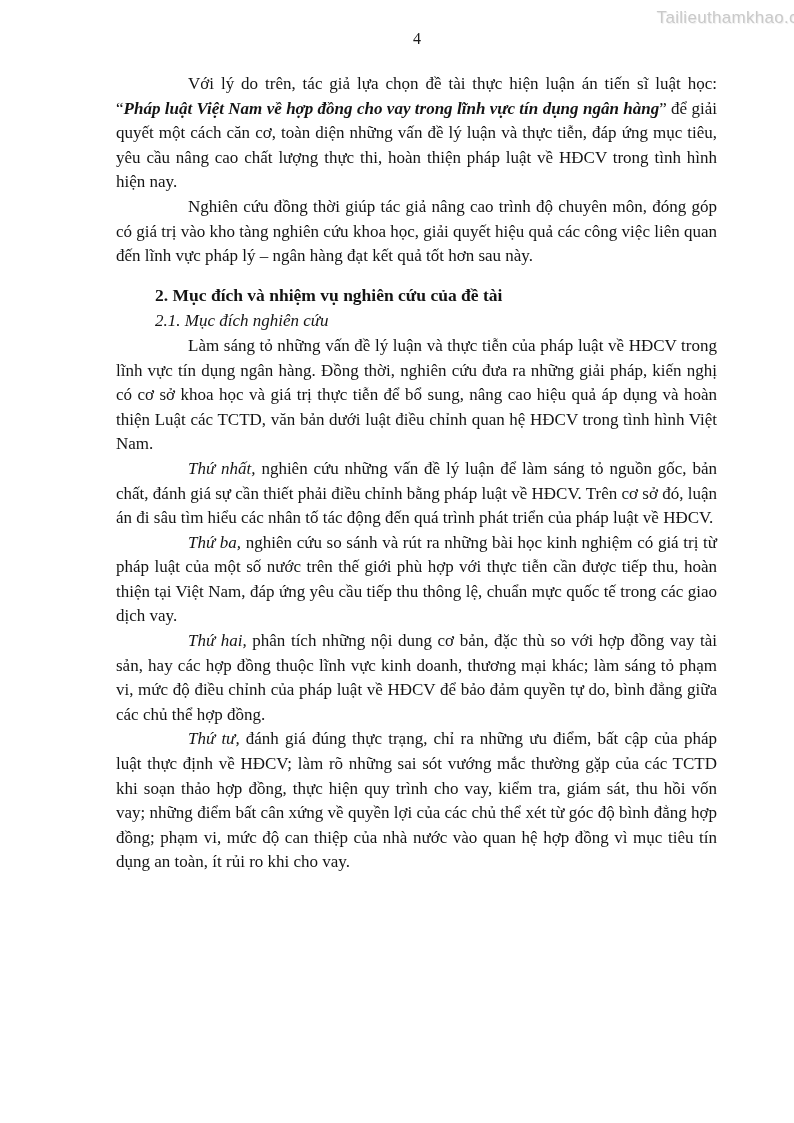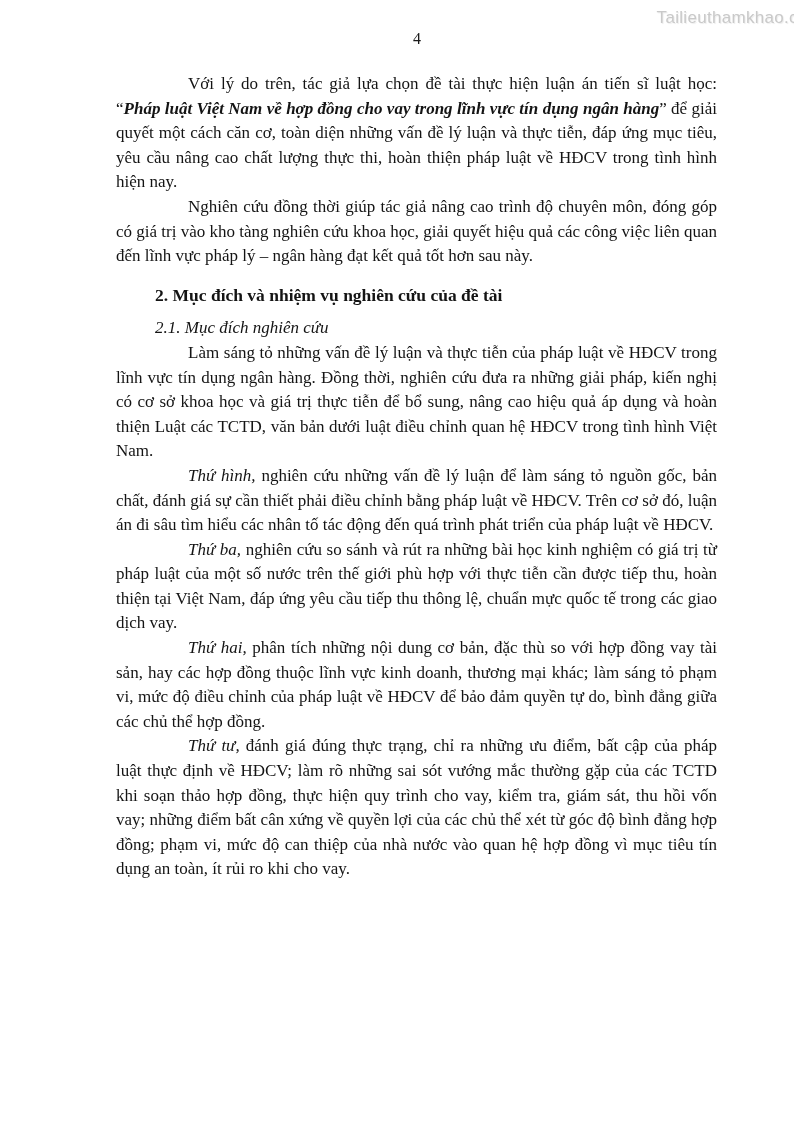--- a/index.html
+++ b/index.html
@@ -42,34 +42,34 @@
     line-height: 24.6px;
   }
   .doc-body .p,
   .doc-body .h,
   .doc-body .sub {
     margin: 0;
     text-indent: 72px;
   }
   .doc-body .p { text-align: justify; margin-left: 33px; }
   .doc-body .h { font-weight: bold; margin-top: 14px; font-size: 17.5px; }
-  .doc-body .sub { font-style: italic; margin-top: 9px; }
+  .doc-body .sub { font-style: italic; margin-top: 2px; }
   .doc-body span.bi { font-weight: bold; font-style: italic; }
   .doc-body span.i { font-style: italic; }
 </style>
 </head>
 <body>
 
 <div class="page">
   <div class="watermark">Tailieuthamkhao.com</div>
   <div class="page-number">4</div>
   <div class="doc-body">
       <div class="p"><span>Với lý do trên, tác giả lựa chọn đề tài thực hiện luận án tiến sĩ luật học: “</span><span class="bi">Pháp luật Việt Nam về hợp đồng cho vay trong lĩnh vực tín dụng ngân hàng</span><span>” để giải quyết một cách căn cơ, toàn diện những vấn đề lý luận và thực tiễn, đáp ứng mục tiêu, yêu cầu nâng cao chất lượng thực thi, hoàn thiện pháp luật về HĐCV trong tình hình hiện nay.</span></div>
       <div class="p"><span>Nghiên cứu đồng thời giúp tác giả nâng cao trình độ chuyên môn, đóng góp có giá trị vào kho tàng nghiên cứu khoa học, giải quyết hiệu quả các công việc liên quan đến lĩnh vực pháp lý – ngân hàng đạt kết quả tốt hơn sau này.</span></div>
       <div class="h"><span>2. Mục đích và nhiệm vụ nghiên cứu của đề tài</span></div>
       <div class="sub"><span>2.1. Mục đích nghiên cứu</span></div>
       <div class="p"><span>Làm sáng tỏ những vấn đề lý luận và thực tiễn của pháp luật về HĐCV trong lĩnh vực tín dụng ngân hàng. Đồng thời, nghiên cứu đưa ra những giải pháp, kiến nghị có cơ sở khoa học và giá trị thực tiễn để bổ sung, nâng cao hiệu quả áp dụng và hoàn thiện Luật các TCTD, văn bản dưới luật điều chỉnh quan hệ HĐCV trong tình hình Việt Nam.</span></div>
-      <div class="p"><span class="i">Thứ hình,</span><span> nghiên cứu những vấn đề lý luận để làm sáng tỏ nguồn gốc, bản chất, đánh giá sự cần thiết phải điều chỉnh bằng pháp luật về HĐCV. Trên cơ sở đó, luận án đi sâu tìm hiểu các nhân tố tác động đến quá trình phát triển của pháp luật về HĐCV.</span></div>
+      <div class="p"><span class="i">Thứ nhất,</span><span> nghiên cứu những vấn đề lý luận để làm sáng tỏ nguồn gốc, bản chất, đánh giá sự cần thiết phải điều chỉnh bằng pháp luật về HĐCV. Trên cơ sở đó, luận án đi sâu tìm hiểu các nhân tố tác động đến quá trình phát triển của pháp luật về HĐCV.</span></div>
       <div class="p"><span class="i">Thứ ba,</span><span> nghiên cứu so sánh và rút ra những bài học kinh nghiệm có giá trị từ pháp luật của một số nước trên thế giới phù hợp với thực tiễn cần được tiếp thu, hoàn thiện tại Việt Nam, đáp ứng yêu cầu tiếp thu thông lệ, chuẩn mực quốc tế trong các giao dịch vay.</span></div>
       <div class="p"><span class="i">Thứ hai,</span><span> phân tích những nội dung cơ bản, đặc thù so với hợp đồng vay tài sản, hay các hợp đồng thuộc lĩnh vực kinh doanh, thương mại khác; làm sáng tỏ phạm vi, mức độ điều chỉnh của pháp luật về HĐCV để bảo đảm quyền tự do, bình đẳng giữa các chủ thể hợp đồng.</span></div>
       <div class="p"><span class="i">Thứ tư,</span><span> đánh giá đúng thực trạng, chỉ ra những ưu điểm, bất cập của pháp luật thực định về HĐCV; làm rõ những sai sót vướng mắc thường gặp của các TCTD khi soạn thảo hợp đồng, thực hiện quy trình cho vay, kiểm tra, giám sát, thu hồi vốn vay; những điểm bất cân xứng về quyền lợi của các chủ thể xét từ góc độ bình đẳng hợp đồng; phạm vi, mức độ can thiệp của nhà nước vào quan hệ hợp đồng vì mục tiêu tín dụng an toàn, ít rủi ro khi cho vay.</span></div>
     </div>
 </div>
 
 </body></html>

